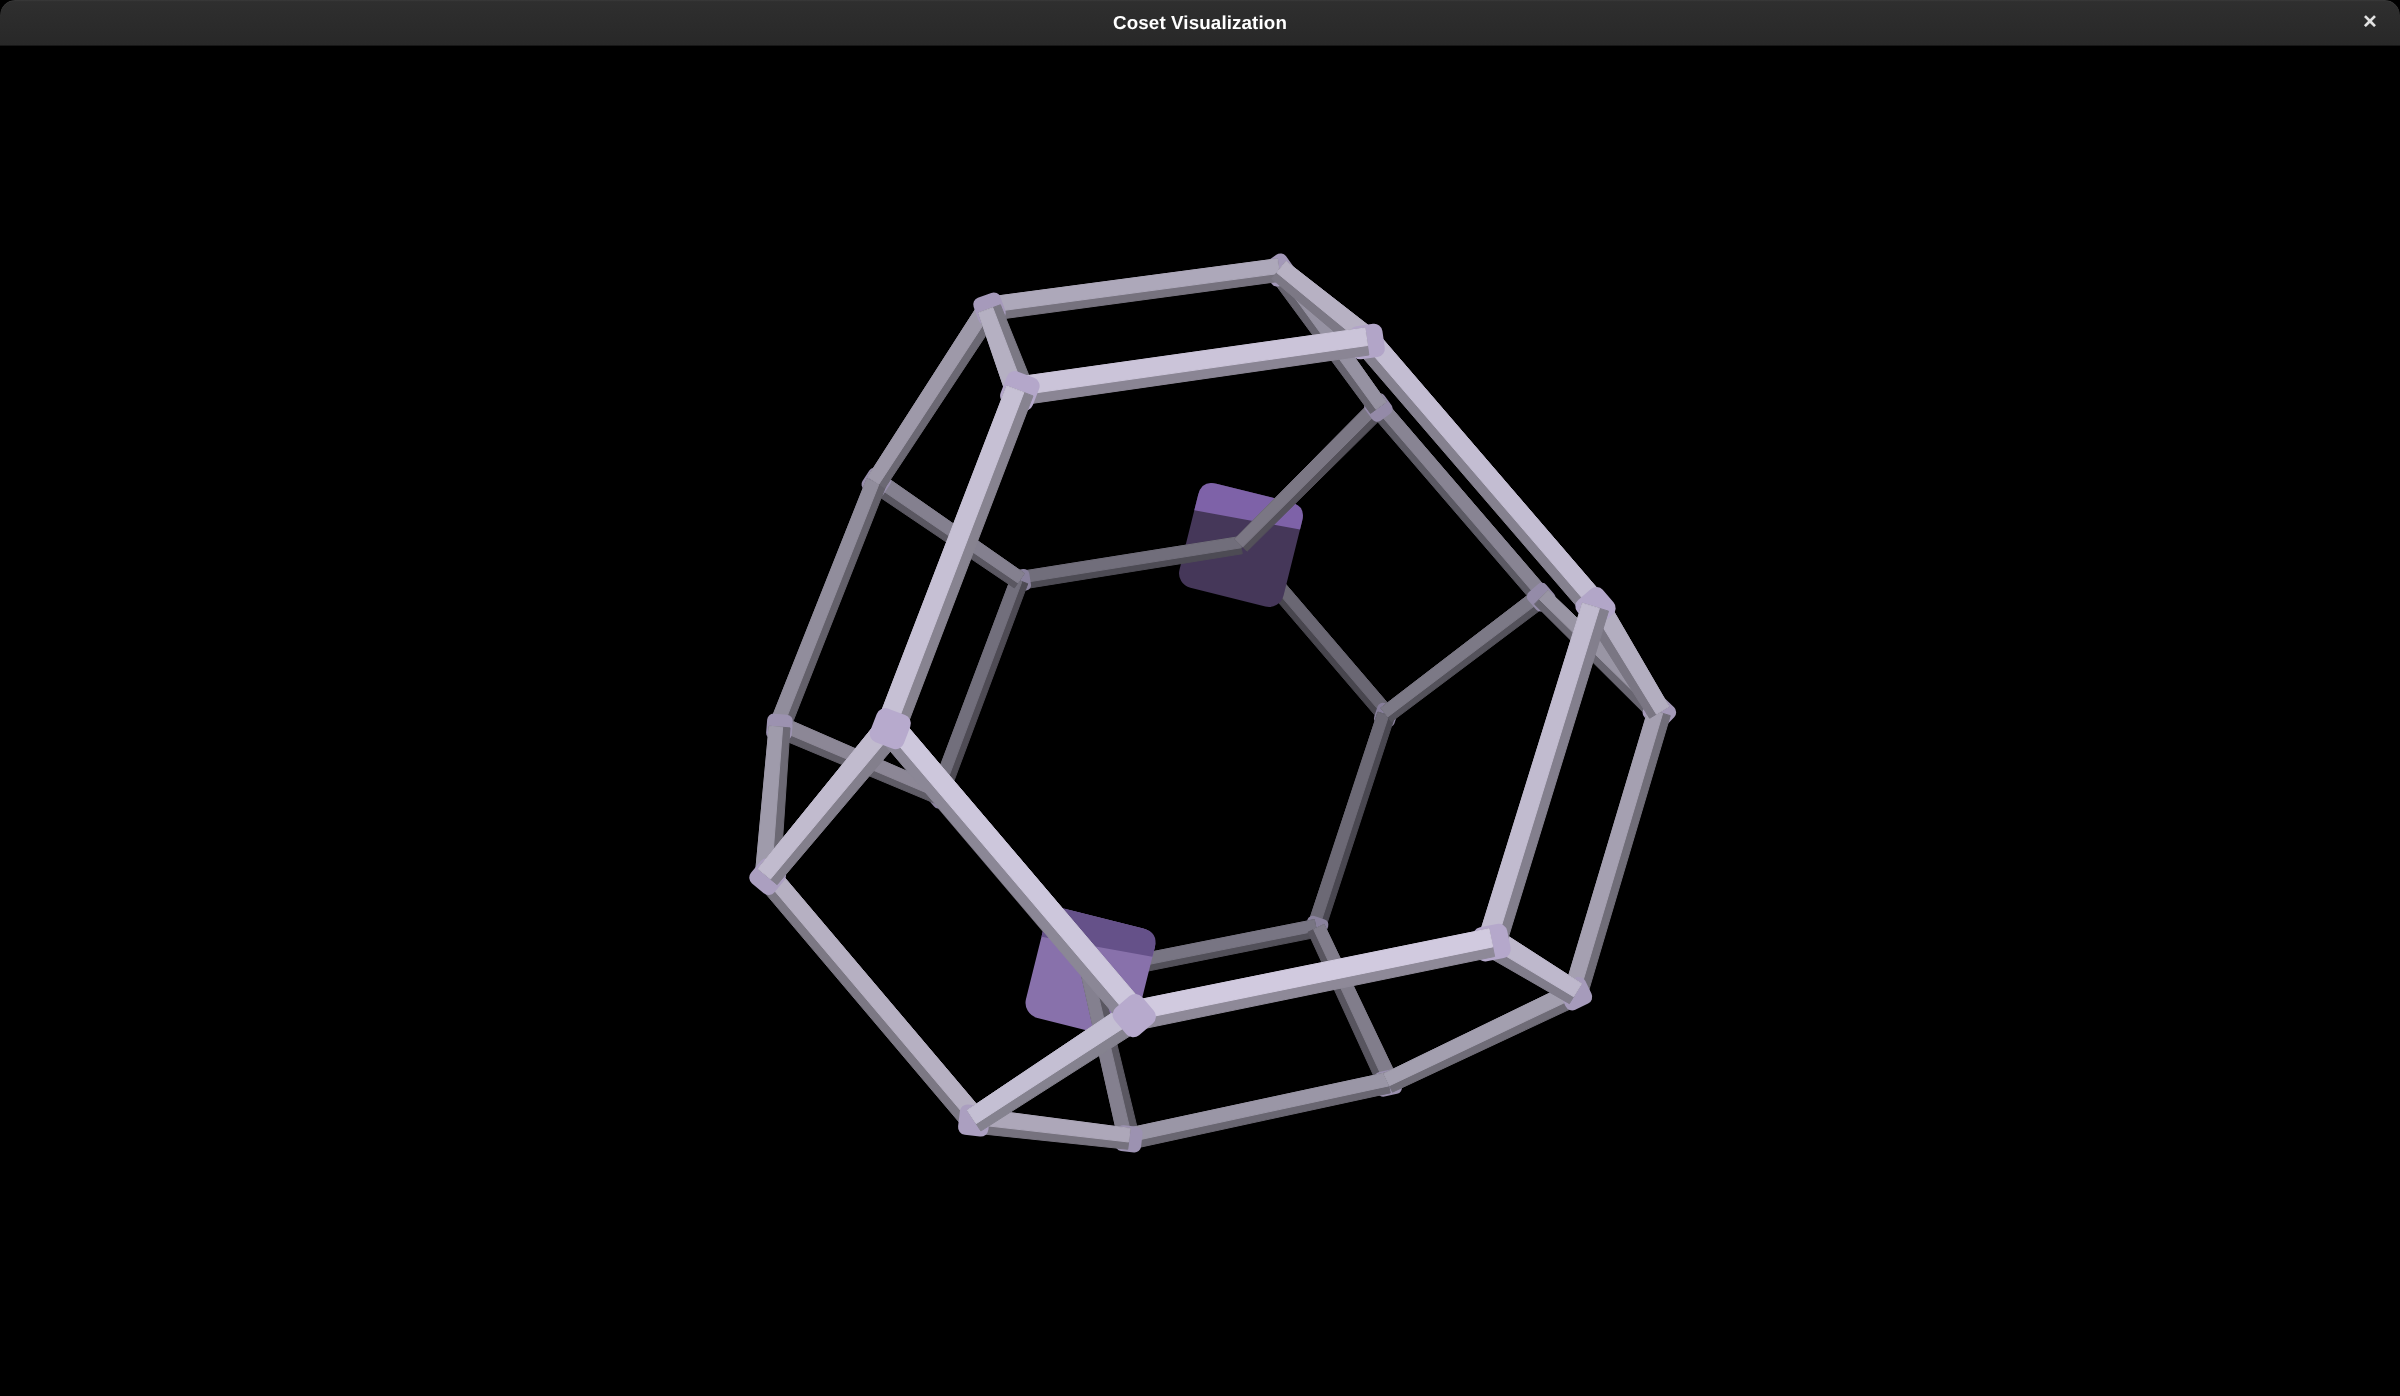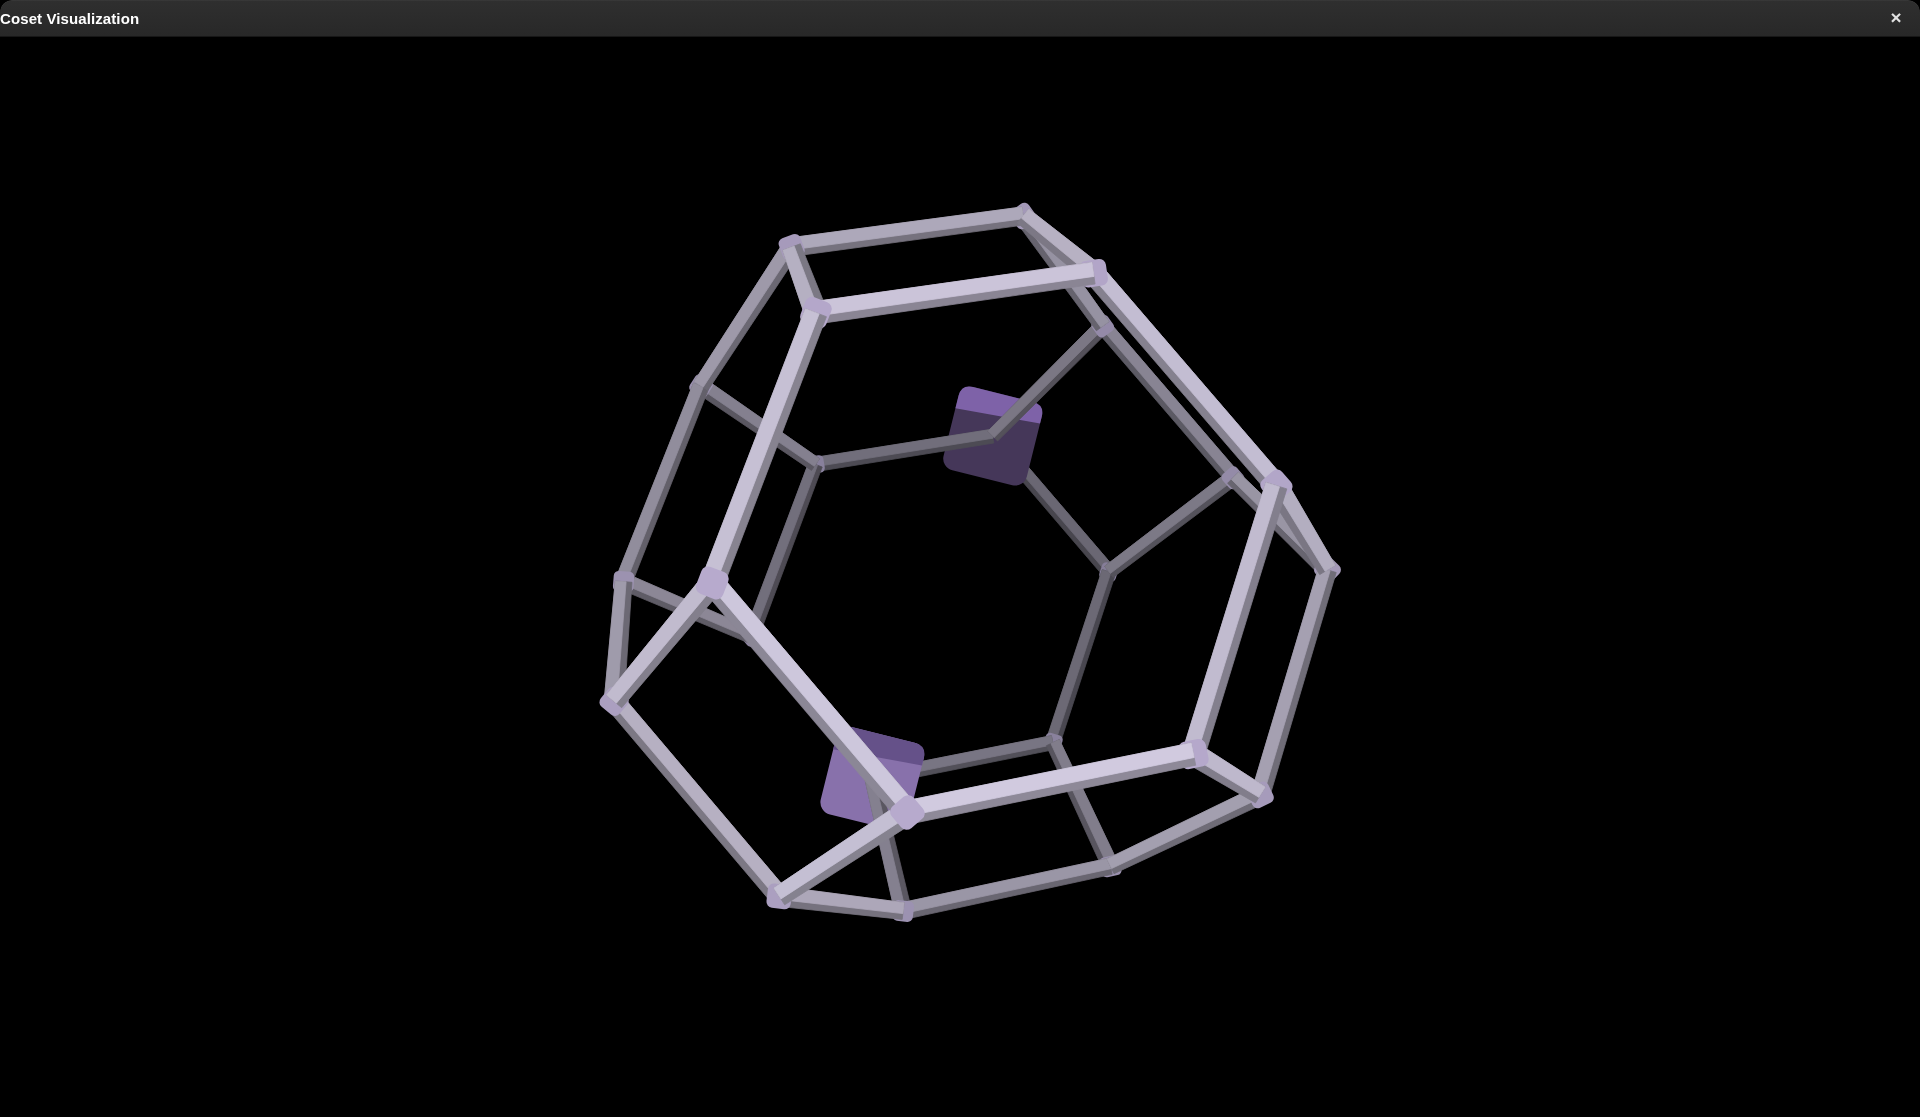--- a/index.html
+++ b/index.html
@@ -10,21 +10,21 @@
   .window {
     position: relative; width: 1920px; height: 1117px;
     background: #000; border-radius: 12px 12px 0 0; overflow: hidden;
   }
   .titlebar {
     position: relative; height: 36px;
     background: linear-gradient(#2f2f2f, #282828);
     border-bottom: 1px solid #171717;
     border-radius: 12px 12px 0 0;
     box-shadow: inset 0 1px 0 rgba(255,255,255,0.04);
-    display: flex; align-items: center; 
+    display: flex; align-items: center; justify-content: center;
   }
   .title {
     color: #ffffff; font-size: 15px; font-weight: 700;
     letter-spacing: 0.1px; user-select: none;
   }
   .close-btn {
     position: absolute; right: 0; top: 0; width: 48px; height: 36px;
     background: transparent; border: none; padding: 0; margin: 0;
     display: flex; align-items: center; justify-content: center;
     color: #e2e2e2; cursor: default;

